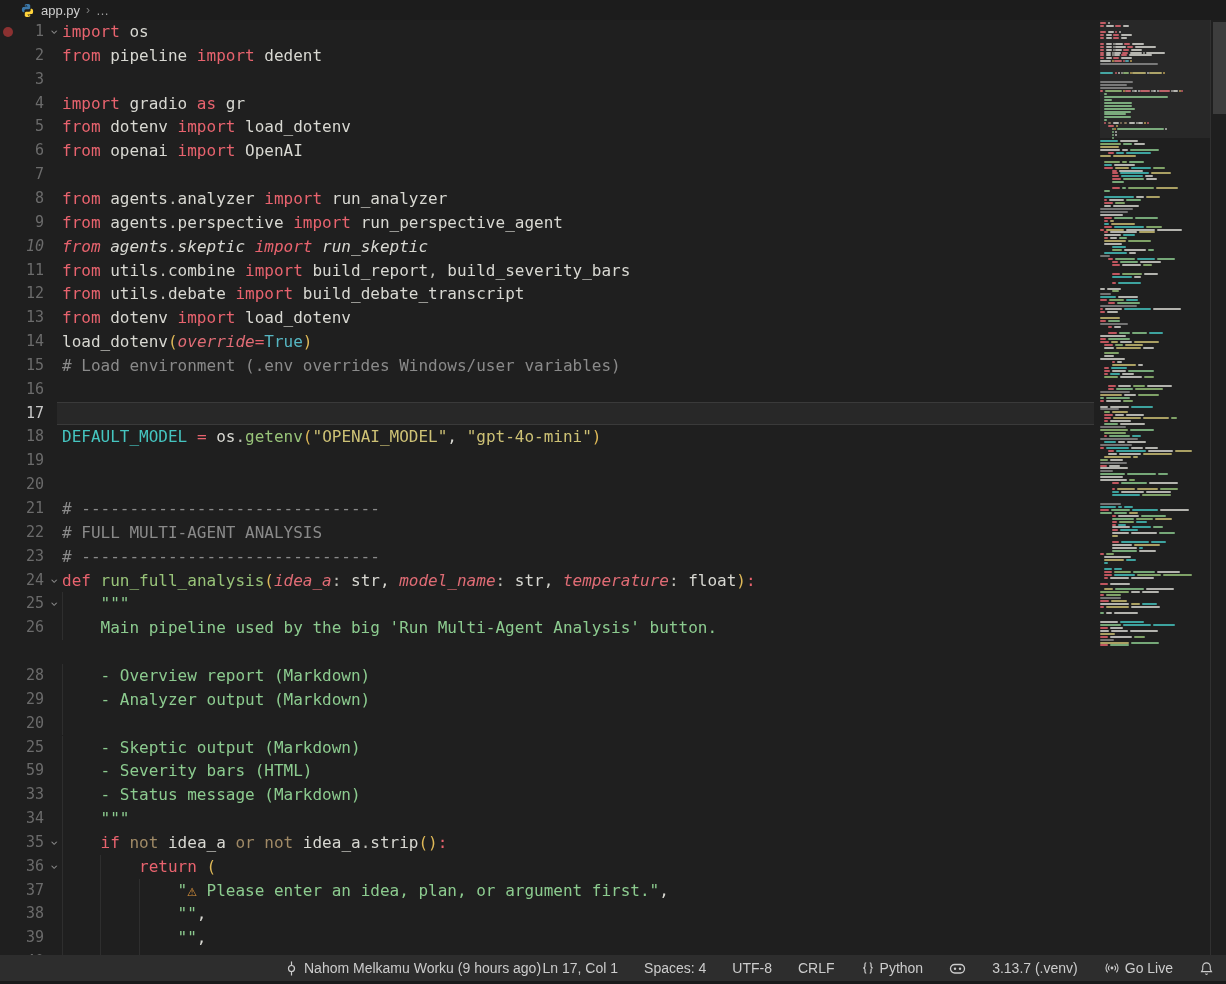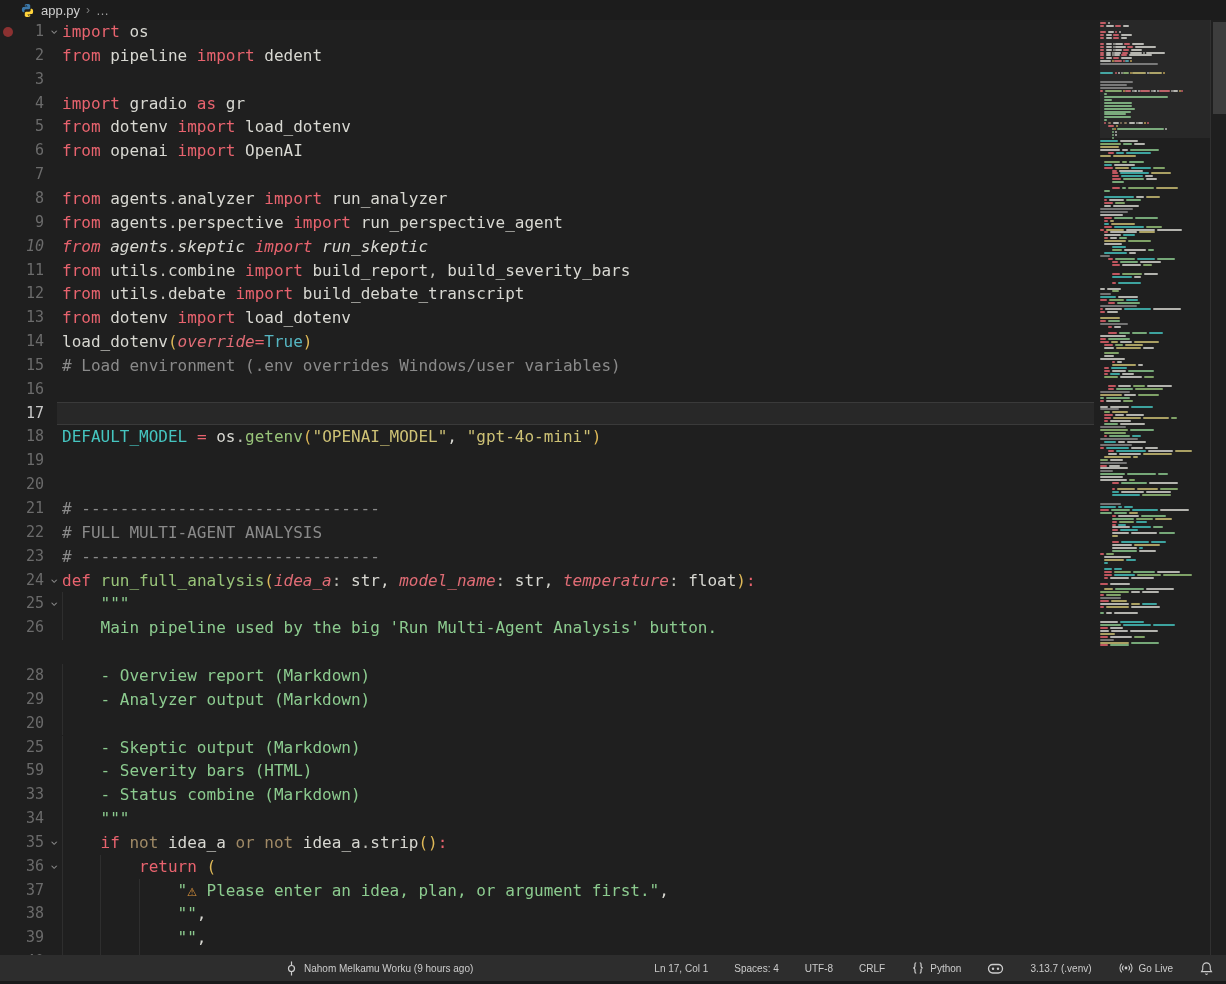--- a/index.html
+++ b/index.html
@@ -47,21 +47,21 @@
   
   .minimap{position:absolute;left:1100px;top:20px;width:110px;height:935px;overflow:hidden;opacity:.8;}
   .minimap .seg{position:absolute;height:2px;border-radius:1px;}
   .mm-visible{position:absolute;left:1100px;top:20px;width:110px;height:118px;
     background:rgba(255,255,255,.045);}
   .vscroll{position:absolute;left:1210px;top:20px;width:16px;height:935px;border-left:1px solid #313131;}
   .vslider{position:absolute;left:2px;top:2px;width:13px;height:92px;background:rgba(125,125,125,.32);}
 
   
   .statusbar{position:absolute;left:0;bottom:0;width:1226px;height:29px;background:#2d2d2d;
-    color:#cccccc;font-size:10px;display:flex;align-items:center;border-bottom:3px solid #1a1a1a;}
+    color:#cccccc;font-size:14px;display:flex;align-items:center;border-bottom:3px solid #1a1a1a;}
   .sb-left{position:absolute;left:282px;display:flex;align-items:center;gap:6px;height:26px;}
   .sb-right{position:absolute;right:10px;display:flex;align-items:center;height:26px;}
   .sb-item{display:flex;align-items:center;gap:5px;margin-left:22px;padding:0 2px;cursor:pointer;}
   .sb-item svg,.sb-left svg{display:block;}
 </style>
 </head>
 <body>
 
 <div class="breadcrumbs">
   <span class="bc-icon">
@@ -100,21 +100,21 @@
     <div class="cl" style="top: 500.85px;"><span class="bp"></span><span class="ln">22</span><span class="code"><span class="tk-cm"># FULL MULTI-AGENT ANALYSIS</span></span></div>
     <div class="cl" style="top: 524.7px;"><span class="bp"></span><span class="ln">23</span><span class="code"><span class="tk-cm"># -------------------------------</span></span></div>
     <div class="cl" style="top: 548.55px;"><span class="bp"></span><span class="ln">24</span><span class="fold">›</span><span class="code"><span class="tk-kw">def</span><span class="tk-pl"> </span><span class="tk-fn">run_full_analysis</span><span class="tk-br">(</span><span class="tk-pa">idea_a</span><span class="tk-pu">: </span><span class="tk-pl">str</span><span class="tk-pl">, </span><span class="tk-pa">model_name</span><span class="tk-pu">: </span><span class="tk-pl">str</span><span class="tk-pl">, </span><span class="tk-pa">temperature</span><span class="tk-pu">: </span><span class="tk-pl">float</span><span class="tk-br">)</span><span class="tk-op">:</span></span></div>
     <div class="cl" style="top: 572.4px;"><span class="bp"></span><span class="ln">25</span><span class="fold">›</span><div class="guide" style="left: 62px;"></div><span class="code"><span class="tk-doc">    """</span></span></div>
     <div class="cl" style="top: 596.25px;"><span class="bp"></span><span class="ln">26</span><div class="guide" style="left: 62px;"></div><span class="code"><span class="tk-doc">    Main pipeline used by the big 'Run Multi-Agent Analysis' button.</span></span></div>
     <div class="cl" style="top: 643.95px;"><span class="bp"></span><span class="ln">28</span><div class="guide" style="left: 62px;"></div><span class="code"><span class="tk-doc">    - Overview report (Markdown)</span></span></div>
     <div class="cl" style="top: 667.8px;"><span class="bp"></span><span class="ln">29</span><div class="guide" style="left: 62px;"></div><span class="code"><span class="tk-doc">    - Analyzer output (Markdown)</span></span></div>
     <div class="cl" style="top: 691.65px;"><span class="bp"></span><span class="ln">20</span><div class="guide" style="left: 62px;"></div></div>
     <div class="cl" style="top: 715.5px;"><span class="bp"></span><span class="ln">25</span><div class="guide" style="left: 62px;"></div><span class="code"><span class="tk-doc">    - Skeptic output (Markdown)</span></span></div>
     <div class="cl" style="top: 739.35px;"><span class="bp"></span><span class="ln">59</span><div class="guide" style="left: 62px;"></div><span class="code"><span class="tk-doc">    - Severity bars (HTML)</span></span></div>
-    <div class="cl" style="top: 763.2px;"><span class="bp"></span><span class="ln">33</span><div class="guide" style="left: 62px;"></div><span class="code"><span class="tk-doc">    - Status combine (Markdown)</span></span></div>
+    <div class="cl" style="top: 763.2px;"><span class="bp"></span><span class="ln">33</span><div class="guide" style="left: 62px;"></div><span class="code"><span class="tk-doc">    - Status message (Markdown)</span></span></div>
     <div class="cl" style="top: 787.05px;"><span class="bp"></span><span class="ln">34</span><div class="guide" style="left: 62px;"></div><span class="code"><span class="tk-doc">    """</span></span></div>
     <div class="cl" style="top: 810.9px;"><span class="bp"></span><span class="ln">35</span><span class="fold">›</span><div class="guide" style="left: 62px;"></div><span class="code"><span class="tk-pl">    </span><span class="tk-kw">if</span><span class="tk-pl"> </span><span class="tk-log">not</span><span class="tk-pl"> idea_a </span><span class="tk-log">or</span><span class="tk-pl"> </span><span class="tk-log">not</span><span class="tk-pl"> idea_a</span><span class="tk-pu">.</span><span class="tk-pl">strip</span><span class="tk-br">()</span><span class="tk-op">:</span></span></div>
     <div class="cl" style="top: 834.75px;"><span class="bp"></span><span class="ln">36</span><span class="fold">›</span><div class="guide" style="left: 62px;"></div><div class="guide" style="left: 100.408px;"></div><span class="code"><span class="tk-pl">        </span><span class="tk-kw">return</span><span class="tk-pl"> </span><span class="tk-br">(</span></span></div>
     <div class="cl" style="top: 858.6px;"><span class="bp"></span><span class="ln">37</span><div class="guide" style="left: 62px;"></div><div class="guide" style="left: 100.408px;"></div><div class="guide" style="left: 138.816px;"></div><span class="code"><span class="tk-pl">            </span><span class="tk-strg">"</span><span class="tk-emoji">⚠</span><span class="tk-strg"> Please enter an idea, plan, or argument first."</span><span class="tk-pl">,</span></span></div>
     <div class="cl" style="top: 882.45px;"><span class="bp"></span><span class="ln">38</span><div class="guide" style="left: 62px;"></div><div class="guide" style="left: 100.408px;"></div><div class="guide" style="left: 138.816px;"></div><span class="code"><span class="tk-pl">            </span><span class="tk-strg">""</span><span class="tk-pl">,</span></span></div>
     <div class="cl" style="top: 906.3px;"><span class="bp"></span><span class="ln">39</span><div class="guide" style="left: 62px;"></div><div class="guide" style="left: 100.408px;"></div><div class="guide" style="left: 138.816px;"></div><span class="code"><span class="tk-pl">            </span><span class="tk-strg">""</span><span class="tk-pl">,</span></span></div>
     <div class="cl" style="top: 930.15px;"><span class="ln">40</span><div class="guide" style="left: 62px;"></div><div class="guide" style="left: 100.408px;"></div><div class="guide" style="left: 138.816px;"></div><span class="code"><span class="tk-pl">            </span><span class="tk-strg">""</span></span></div>
   </div>
 
 <div class="minimap" id="minimap">

